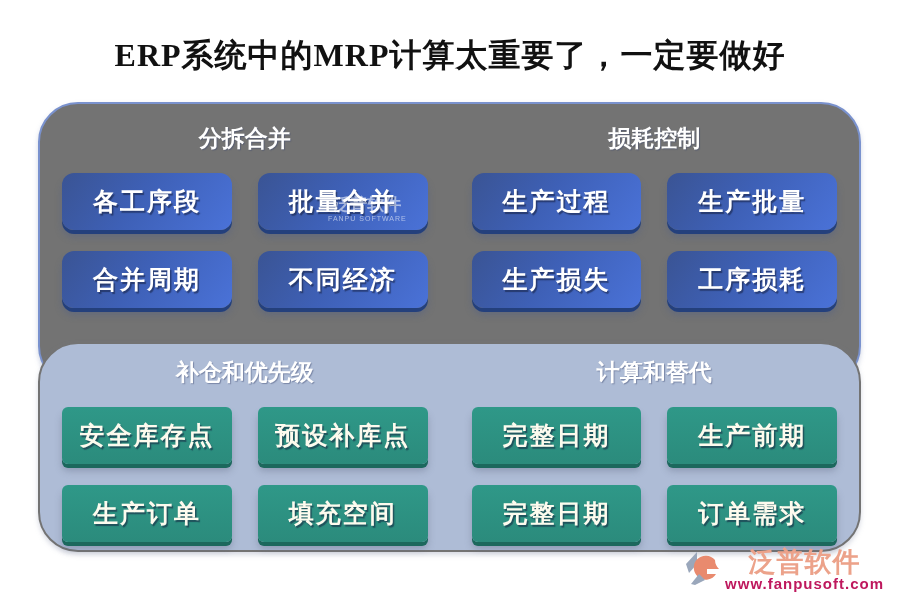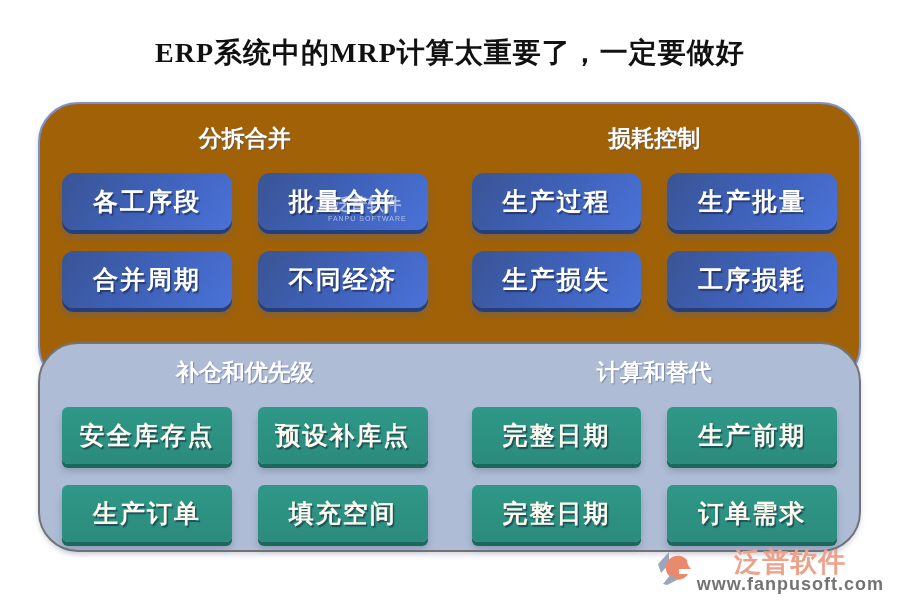--- a/index.html
+++ b/index.html
@@ -2,28 +2,28 @@
 <html><head>
 <meta charset="utf-8">
 <style>
   html,body{margin:0;padding:0;background:#ffffff;}
   .stage{
     position:relative;width:900px;height:600px;background:#ffffff;
     overflow:hidden;font-family:"Liberation Serif","DejaVu Serif",serif;
   }
   .title{
     position:absolute;left:0;top:34px;width:100%;text-align:center;
-    font-size:28px;font-weight:bold;color:#111111;letter-spacing:1px;
+    font-size:32px;font-weight:bold;color:#111111;letter-spacing:1px;
   }
   .panel{
     position:absolute;left:38px;width:823px;border-radius:40px;
     box-sizing:border-box;display:flex;
   }
   .panel-top{
-    top:102px;height:284px;background:#a16207;border:2px solid #7a92ce;
+    top:102px;height:284px;background:#737373;border:2px solid #7a92ce;
     box-shadow:0 3px 5px rgba(120,135,175,0.35);
   }
   .panel-bottom{
     top:342px;height:210px;background:#aebcd6;border:2px solid #737373;
     box-shadow:0 3px 5px rgba(140,150,175,0.35);
   }
   .group{width:50%;box-sizing:border-box;display:flex;flex-direction:column;}
   .panel-top .group{padding:18px 22px 0 22px;}
   .panel-bottom .group{padding:12px 22px 0 22px;}
   .group-header{
@@ -57,21 +57,21 @@
   .watermark .wm-en{font-size:7px;letter-spacing:1px;}
   .footer-logo{
     position:absolute;right:16px;bottom:8px;display:flex;align-items:flex-start;
   }
   .logo-icon{width:36px;height:36px;margin-top:2px;margin-right:4px;}
   .logo-texts{display:flex;flex-direction:column;align-items:center;}
   .logo-brand{
     font-size:27px;font-weight:bold;color:#eca28a;line-height:28px;letter-spacing:1px;
   }
   .logo-url{
-    font-size:18px;font-weight:bold;color:#737373;letter-spacing:1px;
+    font-size:15px;font-weight:bold;color:#be185d;letter-spacing:1px;
     font-family:"Liberation Sans","DejaVu Sans",sans-serif;line-height:16px;
   }
 </style>
 </head>
 <body>
 
 <div class="stage">
 
   <div class="title">ERP系统中的MRP计算太重要了，一定要做好</div>
 

